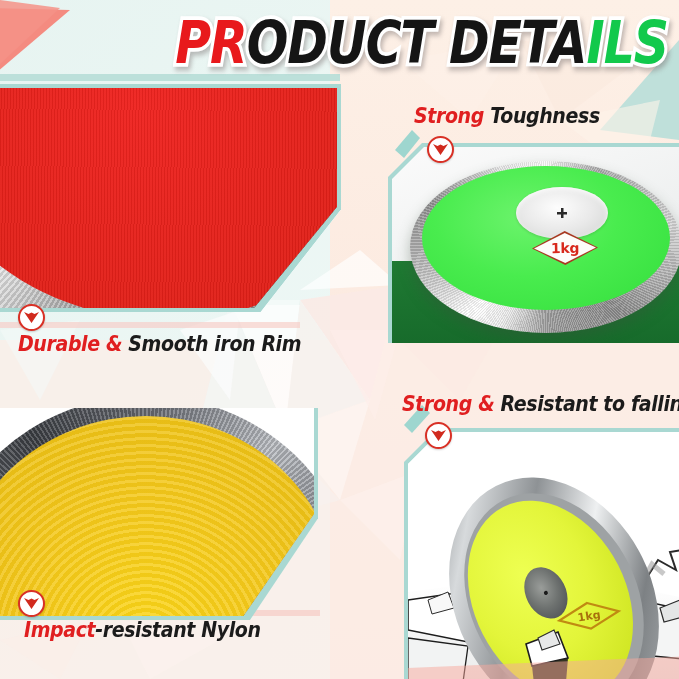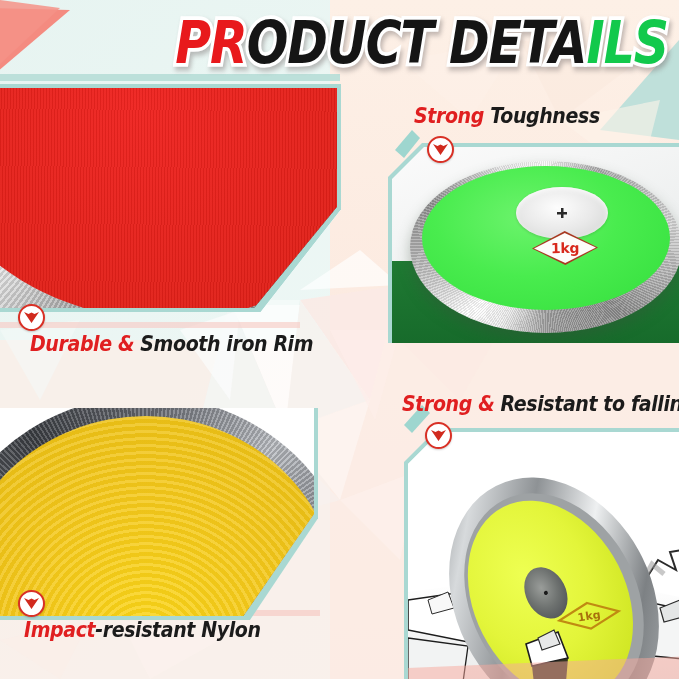--- a/index.html
+++ b/index.html
@@ -241,21 +241,21 @@
     z-index:55;
   }
   .badge svg{ display:block; }
 
   #cap-tough{ left:408px; top:104px;margin-left:6px; }
   #badge-tough{ left:427px; top:136px; }
 
   #cap-resist{ left:402px; top:392px; }
   #badge-resist{ left:425px; top:422px; }
 
-  #cap-rim{ left:18px; top:332px;margin-left:12px; }
+  #cap-rim{ left:18px; top:332px; }
   #badge-rim{ left:18px; top:304px; }
 
   #cap-nylon{ left:24px; top:618px; }
   #badge-nylon{ left:18px; top:590px; }
 </style>
 </head>
 <body>
 
 <svg id="bg" viewBox="0 0 679 679" preserveAspectRatio="none">
   <defs>

